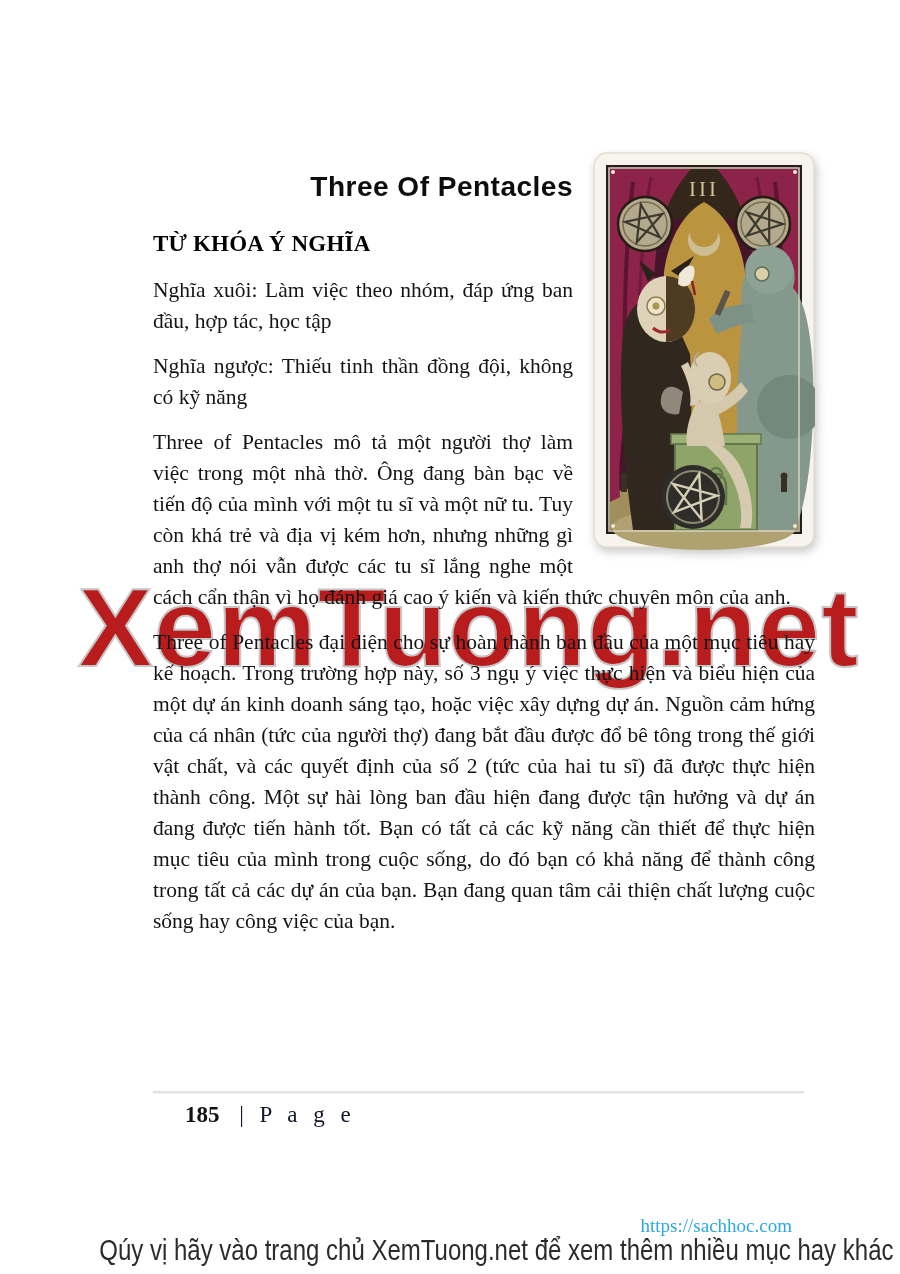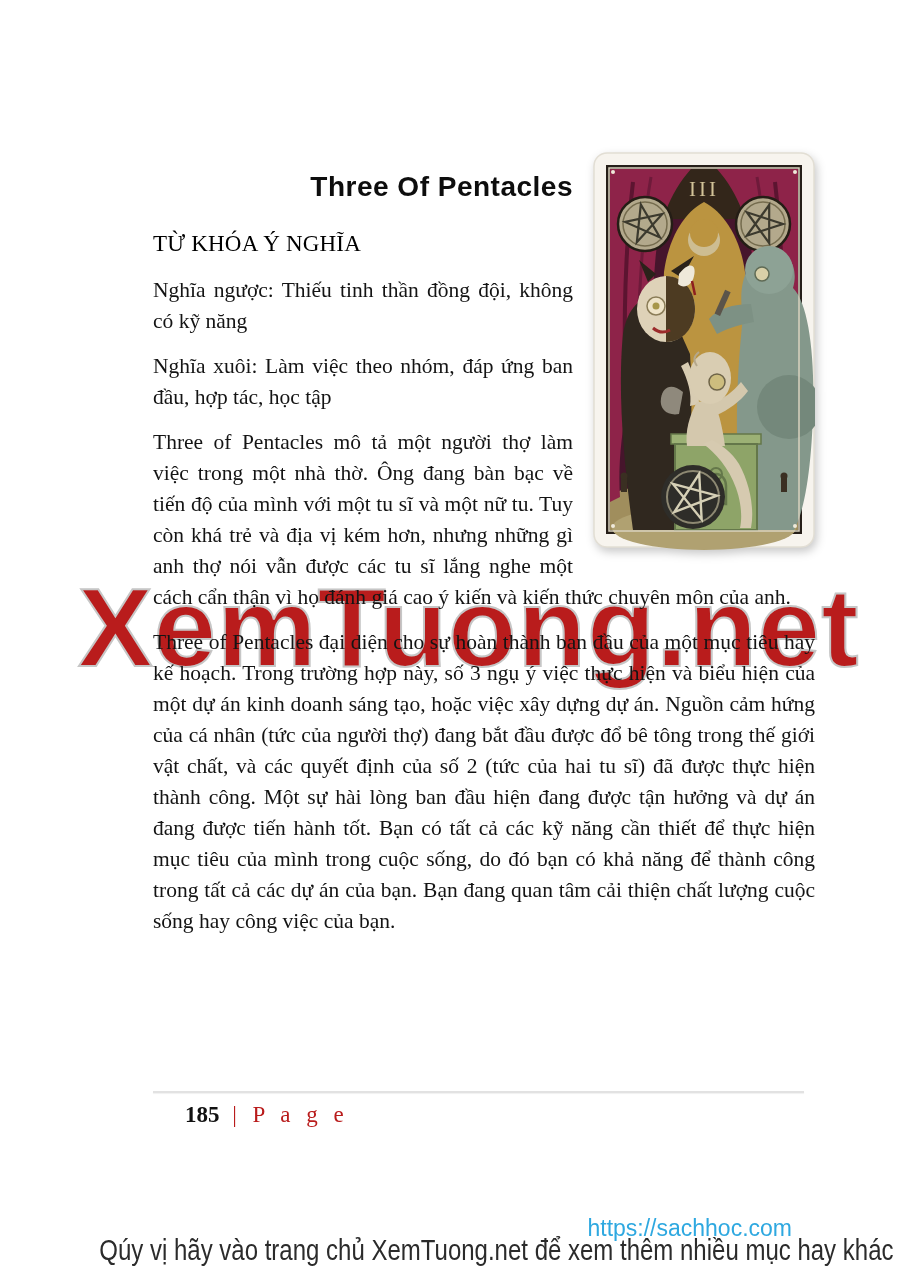--- a/index.html
+++ b/index.html
@@ -43,21 +43,21 @@
     font-weight: bold;
     color: #0d0d0d;
     letter-spacing: 0.5px;
     margin: 0 0 26px 0;
     line-height: 34px;
     text-align: right;
   }
 
   h2.sec {
     font-size: 23px;
-    font-weight: normal;
+    font-weight: bold;
     color: #000;
     margin: 12px 0 18px 0;
     line-height: 27px;
     letter-spacing: 0.2px;
   }
   h2.first { margin-top: 0; }
 
   p.body {
     font-size: 21.5px;
     line-height: 31px;
@@ -91,29 +91,29 @@
     box-shadow: 0 1px 1px rgba(0,0,0,0.06);
   }
   .page-footer {
     position: absolute;
     left: 153px; top: 1100px;
     font-size: 23px;
     line-height: 30px;
     white-space: nowrap;
   }
   .page-footer .num { font-weight: bold; color: #111; margin-left: 32px; }
-  .page-footer .label { color: #b91c1c; letter-spacing: 5px; margin-left: 7px; }
+  .page-footer .label { color: #0f172a; letter-spacing: 5px; margin-left: 14px; }
 
   
   .sachhoc-link {
     position: absolute;
     top: 1215px; right: 108px;
     z-index: 2;
-    font-family: Liberation Sans, sans-serif;
-    font-size: 23px;
+    font-family: Liberation Serif, serif;
+    font-size: 19px;
     color: #2ea8e0;
     text-decoration: none;
     white-space: nowrap;
   }
   .bottom-note-row {
     position: absolute;
     left: 0; top: 1233px;
     width: 900px;
     text-align: center;
     z-index: 1;
@@ -236,23 +236,23 @@
         <circle cx="20" cy="374" r="2" fill="#efe9da"></circle>
         <circle cx="202" cy="374" r="2" fill="#efe9da"></circle>
       </g>
     </svg>
   </div>
 
   <h1 class="page-title">Three Of Pentacles</h1>
 
   <h2 class="sec first">TỪ KHÓA Ý NGHĨA</h2>
 
+  <p class="body">Nghĩa xuôi: Làm việc theo nhóm, đáp ứng ban đầu, hợp tác, học tập</p>
+
   <p class="body">Nghĩa ngược: Thiếu tinh thần đồng đội, không có kỹ năng</p>
-
-  <p class="body">Nghĩa xuôi: Làm việc theo nhóm, đáp ứng ban đầu, hợp tác, học tập</p>
 
 
   <p class="body">Three of Pentacles mô tả một người thợ làm việc trong một nhà thờ. Ông đang bàn bạc về tiến độ của mình với một tu sĩ và một nữ tu. Tuy còn khá trẻ và địa vị kém hơn, nhưng những gì anh thợ nói vẫn được các tu sĩ lắng nghe một cách cẩn thận vì họ đánh giá cao ý kiến và kiến thức chuyên môn của anh.</p>
 
 
   <p class="body last">Three of Pentacles đại diện cho sự hoàn thành ban đầu của một mục tiêu hay kế hoạch. Trong trường hợp này, số 3 ngụ ý việc thực hiện và biểu hiện của một dự án kinh doanh sáng tạo, hoặc việc xây dựng dự án. Nguồn cảm hứng của cá nhân (tức của người thợ) đang bắt đầu được đổ bê tông trong thế giới vật chất, và các quyết định của số 2 (tức của hai tu sĩ) đã được thực hiện thành công. Một sự hài lòng ban đầu hiện đang được tận hưởng và dự án đang được tiến hành tốt. Bạn có tất cả các kỹ năng cần thiết để thực hiện mục tiêu của mình trong cuộc sống, do đó bạn có khả năng để thành công trong tất cả các dự án của bạn. Bạn đang quan tâm cải thiện chất lượng cuộc sống hay công việc của bạn.</p>
 
 </div>
 
 <div class="footer-rule"></div>

